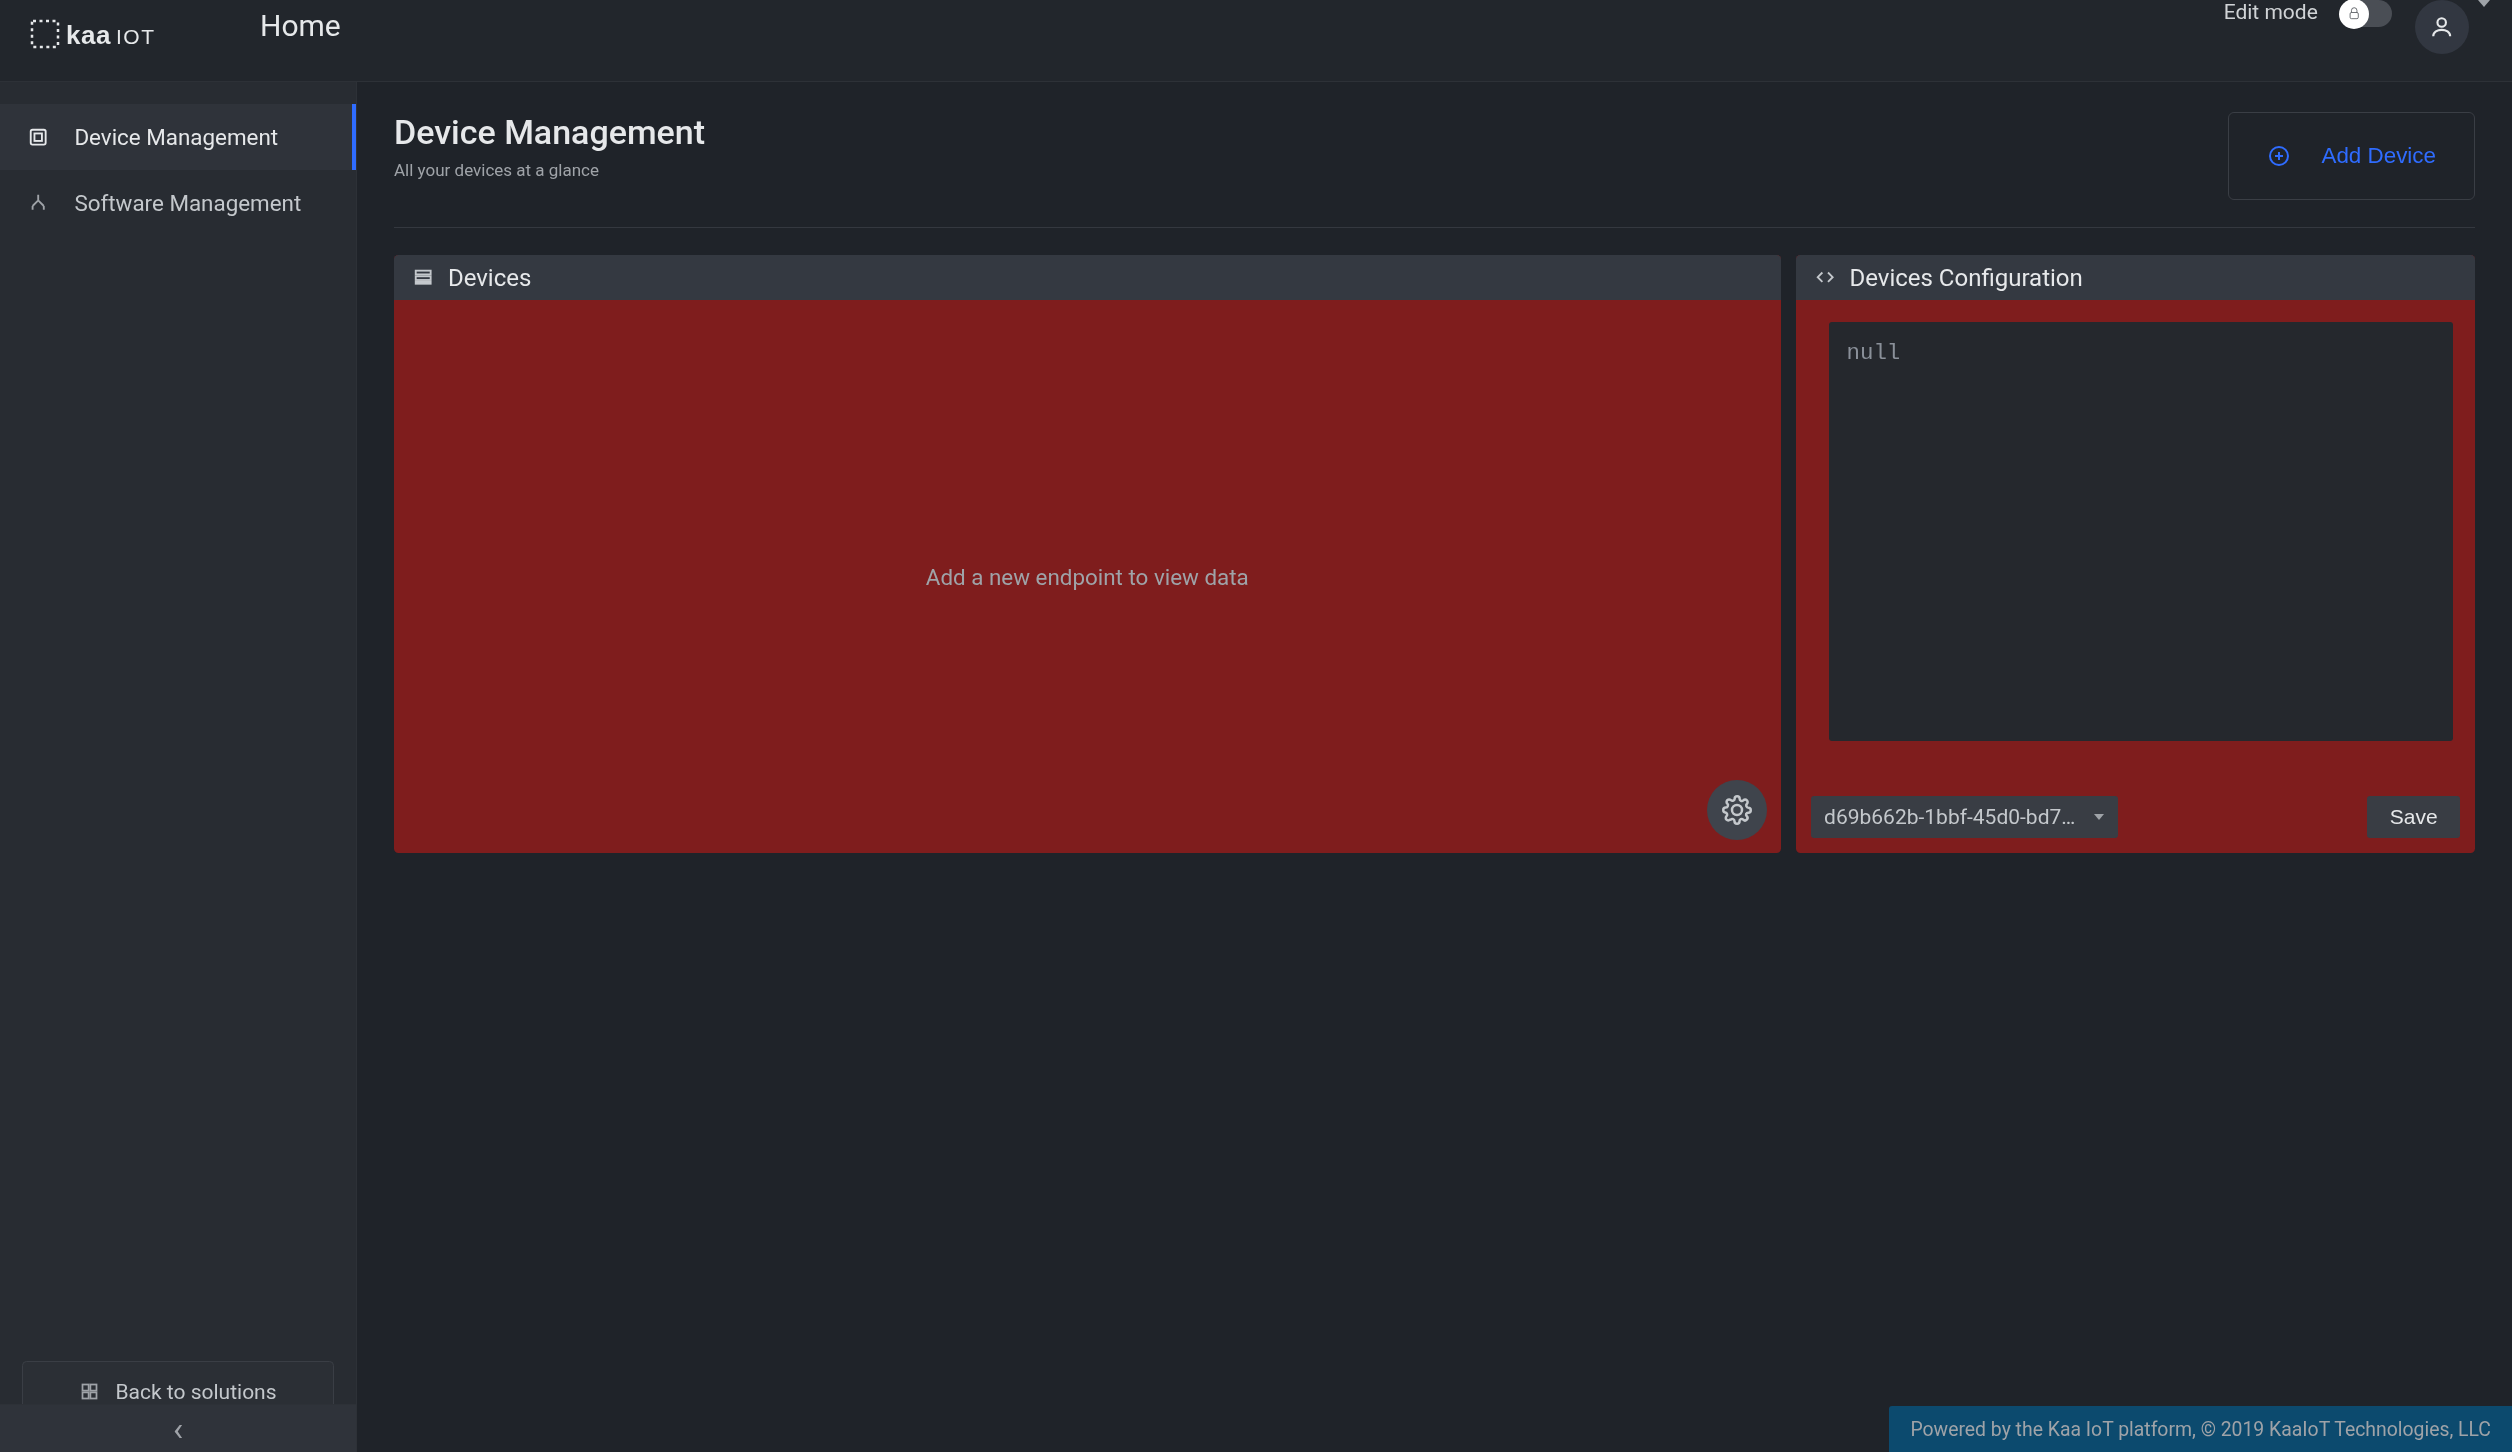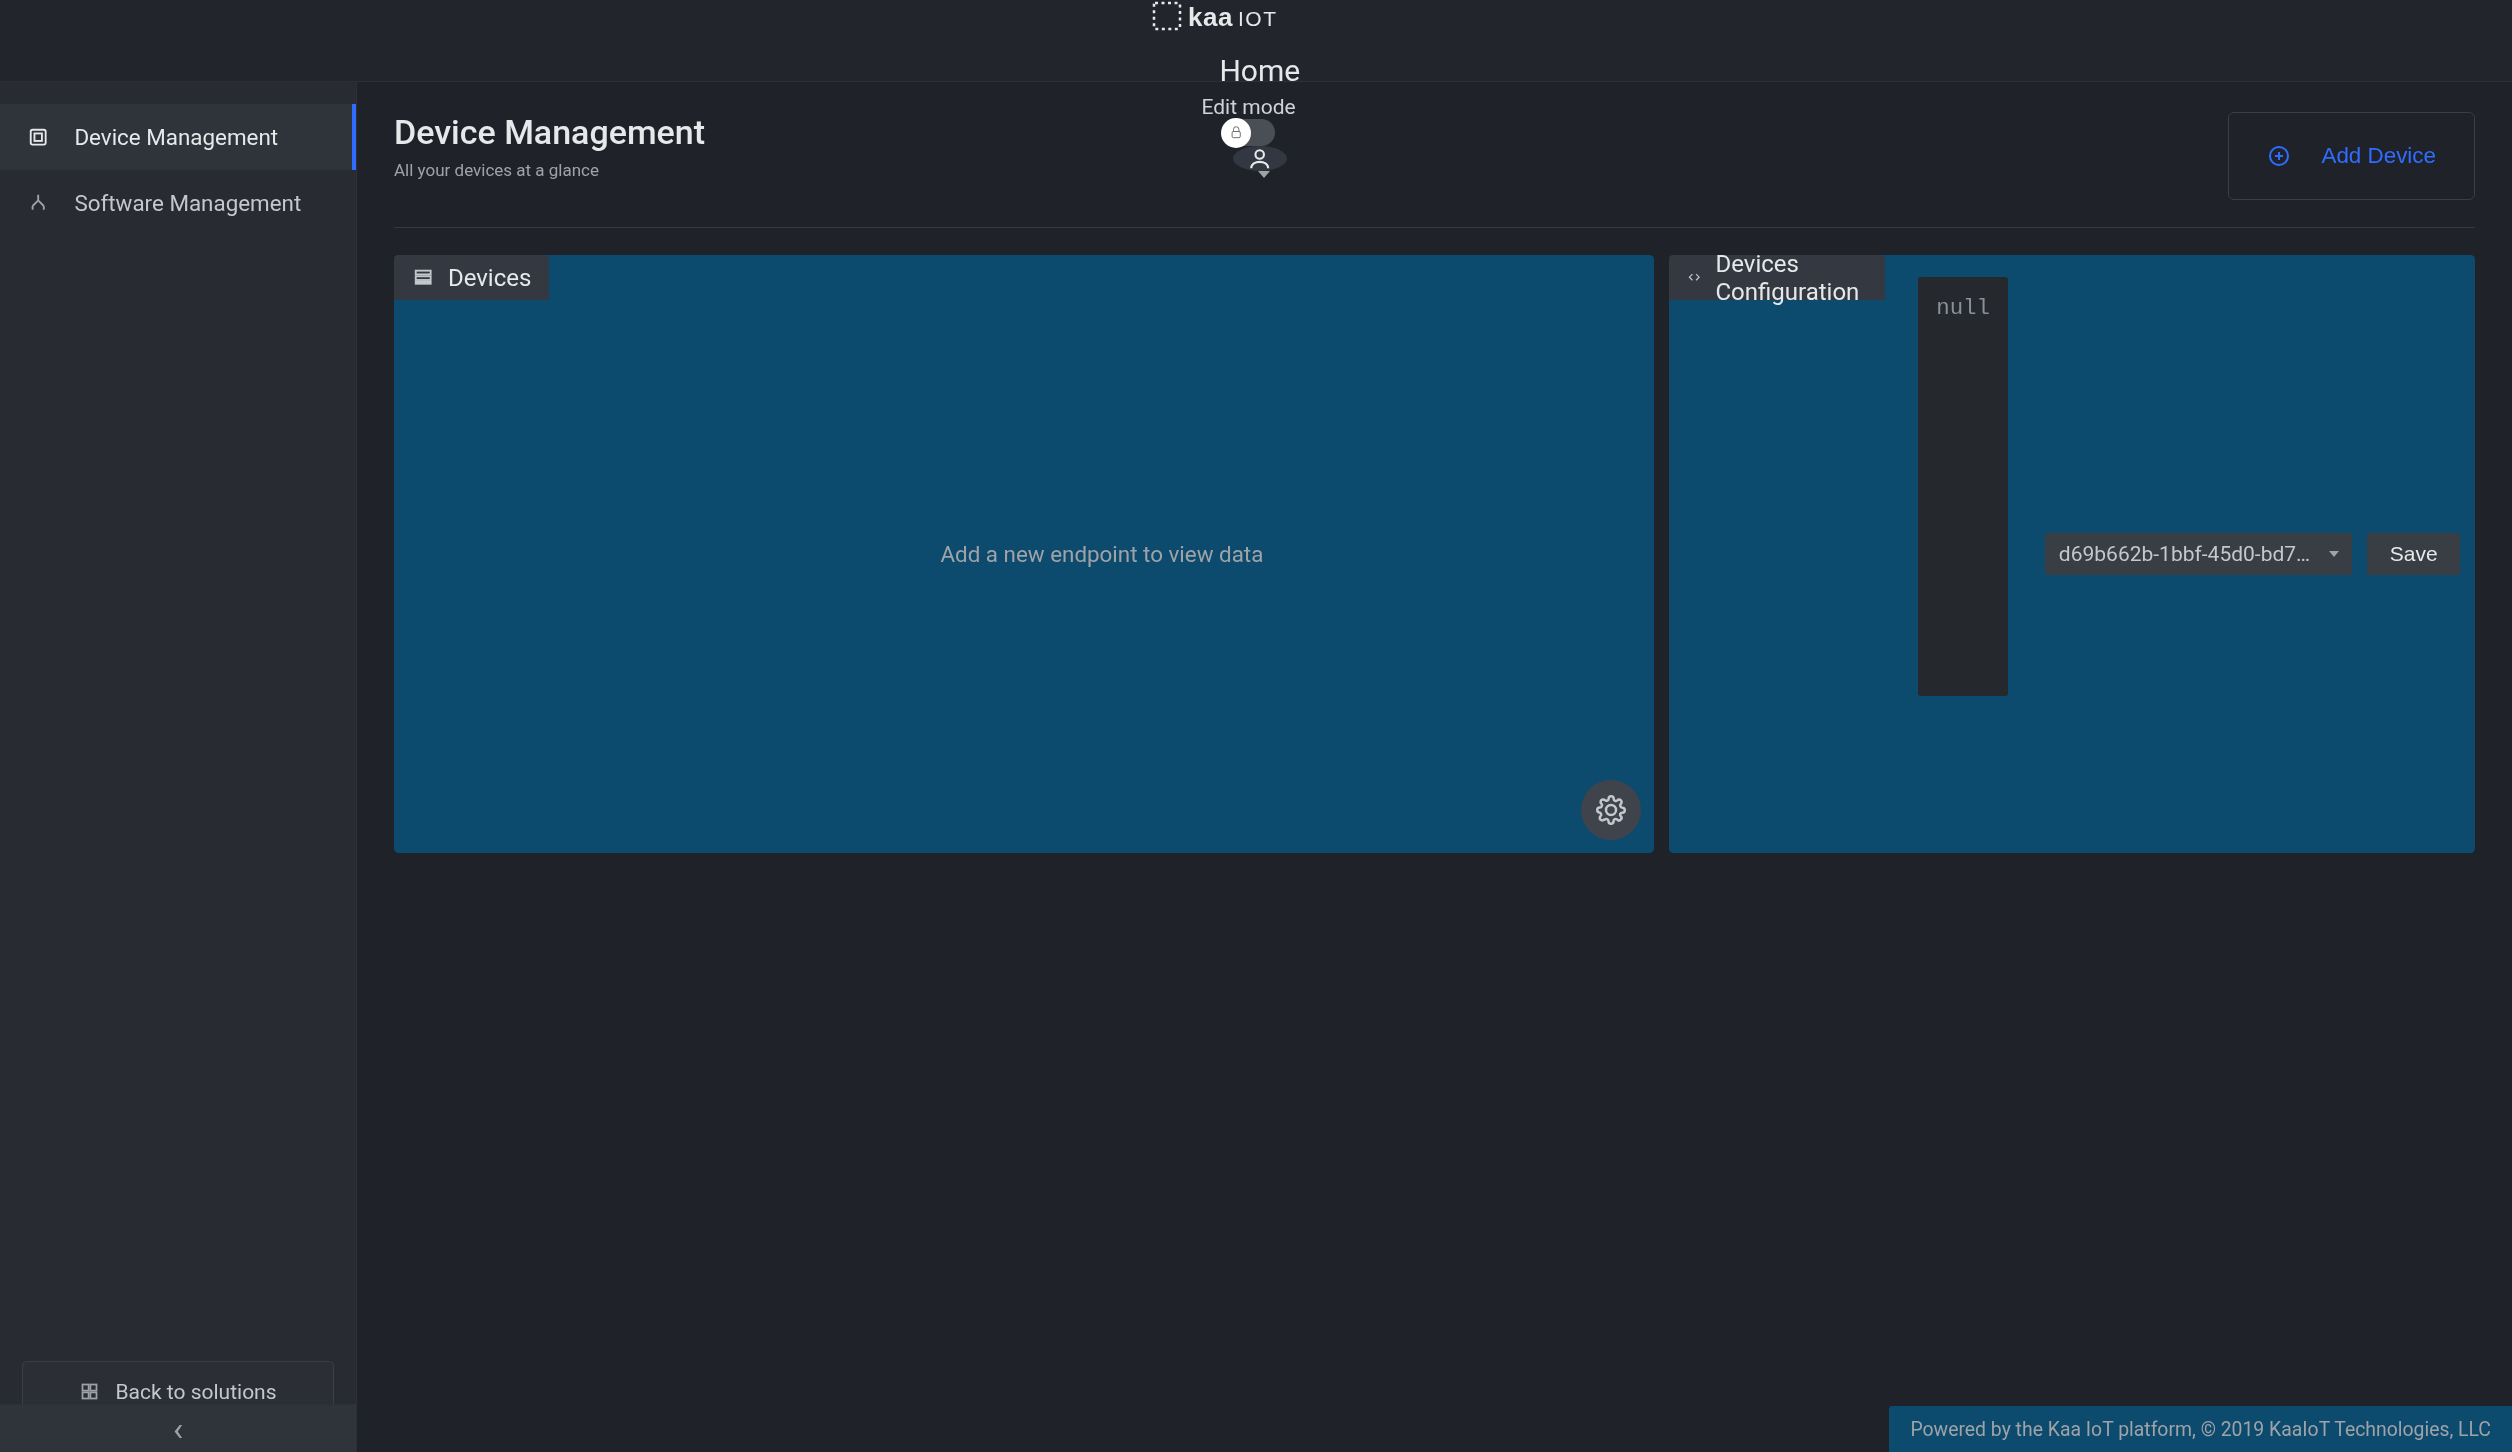--- a/index.html
+++ b/index.html
@@ -17,24 +17,23 @@
     overflow: hidden;
   }
   
   .topbar {
     position: fixed;
     top: 0; left: 0; right: 0;
     height: 82px;
     background: #22262c;
     border-bottom: 0.7px solid #2d3137;
     display: flex;
-    align-items: center;
+    align-items: flex-start;
     padding: 0 22.4px 0 30px;
     z-index: 20;
-    flex-direction: column;
   }
   .logo {
     display: flex;
     align-items: center;
     height: 100%;
     padding-right: 45px;
   }
   .logo svg {
     height: 45px;
     width: auto;
@@ -238,23 +237,24 @@
     stroke: #2f6cff;
     fill: none;
     stroke-width: 2;
   }
   .panels {
     display: grid;
     grid-template-columns: 1fr 0.49fr;
     gap: 15px;
   }
   .card {
-    background: #0c4a6e;
+    background: #7f1d1d;
     border-radius: 4.5px;
     display: flex;
+    flex-direction: column;
     min-height: 598px;
     position: relative;
   }
   .card-header {
     height: 45px;
     background: #343941;
     border-radius: 4.5px 4.5px 0 0;
     display: flex;
     align-items: center;
     padding: 0 18px;

